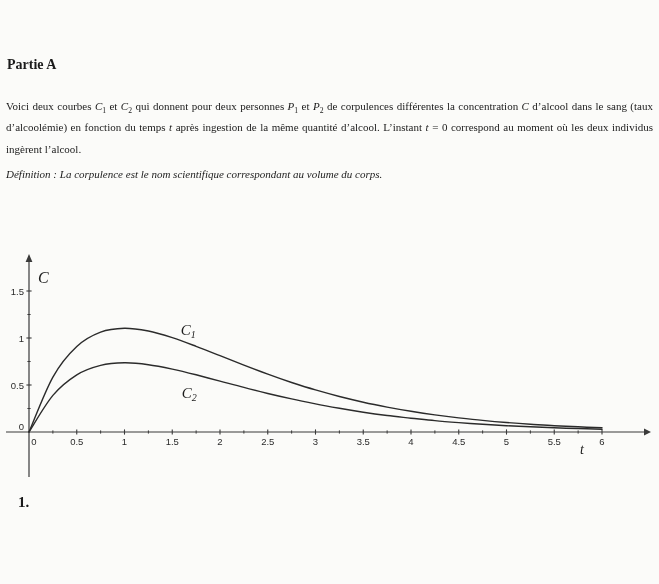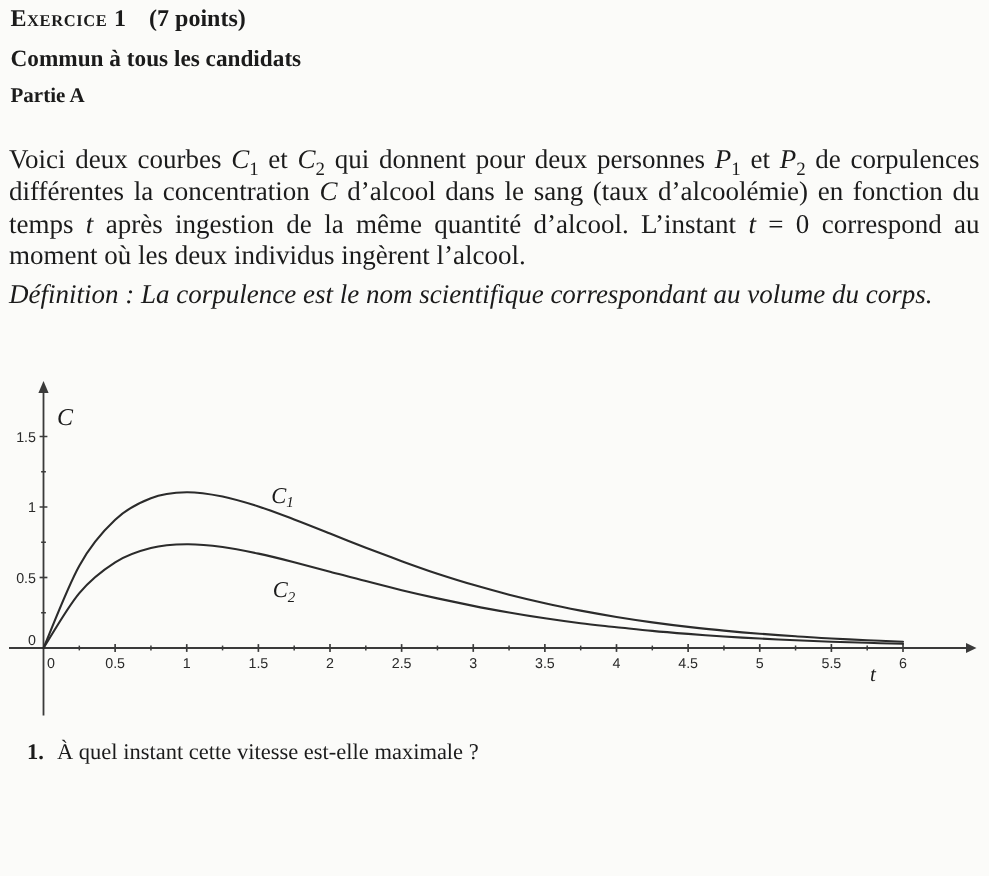--- a/index.html
+++ b/index.html
@@ -3,44 +3,40 @@
 <meta charset="utf-8">
 <style>
   html,body{margin:0;padding:0;background:#fbfbf9;}
   .page{position:relative;width:659px;height:584px;background:#fbfbf9;overflow:hidden;
         font-family:"Liberation Serif","DejaVu Serif",serif;color:#1b1b1b;}
   .hdr{position:absolute;left:7px;top:4px;font-size:16px;font-weight:bold;}
   .sc{font-variant:small-caps;letter-spacing:.4px;}
   .pts{margin-left:15px;}
   .audience{position:absolute;left:7px;top:31px;font-size:15.5px;font-weight:bold;}
   .part{position:absolute;left:7px;top:57px;font-size:14px;font-weight:bold;}
-  .intro{position:absolute;left:6px;right:6px;top:96px;font-size:18px;line-height:21.4px;}
+  .intro{position:absolute;left:6px;right:6px;top:96px;font-size:11px;line-height:21.4px;}
   .just{text-align:justify;}
   .def{font-style:italic;margin-top:4px;}
   .q{position:absolute;left:18px;right:9px;top:492px;font-size:15px;line-height:21.4px;display:flex;}
   .qnum{font-weight:bold;flex:none;width:20px;}
   .qbody{flex:1;}
   sub{font-size:.7em;line-height:0;}
   i{font-style:italic;}
   #chart{position:absolute;left:0;top:250px;}
   .tick{font:9.5px "Liberation Sans","DejaVu Sans",sans-serif;fill:#2a2a2a;}
   .axlbl{font:italic 16px "Liberation Serif","DejaVu Serif",serif;fill:#1b1b1b;}
   .axlbl-t{font:italic 14px "Liberation Serif","DejaVu Serif",serif;fill:#1b1b1b;}
   .ann{font:italic 15px "Liberation Serif","DejaVu Serif",serif;fill:#1b1b1b;}
 </style>
 </head>
 <body>
 
 <div class="page">
 
-  <div class="hdr">
-    <span class="sc">Exercice 1</span><span class="pts">(7 points)</span>
-  </div>
 
-  <div class="audience">Commun à tous les candidats</div>
   <div class="part">Partie A</div>
 
   <div class="intro">
     <div class="just">Voici deux courbes <i>C</i><sub>1</sub> et <i>C</i><sub>2</sub> qui donnent pour deux personnes <i>P</i><sub>1</sub> et <i>P</i><sub>2</sub> de corpulences différentes la concentration <i>C</i> d’alcool dans le sang (taux d’alcoolémie) en fonction du temps <i>t</i> après ingestion de la même quantité d’alcool. L’instant <i>t</i> = 0 correspond au moment où les deux individus ingèrent l’alcool.</div>
     <div class="def">Définition : La corpulence est le nom scientifique correspondant au volume du corps.</div>
   </div>
 
   <svg id="chart" width="659" height="240" viewBox="0 0 659 240">
       <g>
         <line x1="6" y1="182" x2="644" y2="182" stroke="#3a3a3a" stroke-width="1.2"></line>
@@ -101,17 +97,16 @@
       </g>
       <path d="M29.0 182.0 C33.0 172.9,44.9 141.4,52.9 127.1 C60.8 112.8,68.8 104.0,76.8 96.5 C84.7 89.0,92.7 85.1,100.6 82.1 C108.6 79.0,116.5 78.4,124.5 78.2 C132.5 78.1,140.4 79.5,148.4 81.0 C156.3 82.6,164.3 85.1,172.3 87.6 C180.2 90.2,188.2 93.3,196.1 96.3 C204.1 99.3,212.0 102.5,220.0 105.7 C228.0 108.8,235.9 112.1,243.9 115.2 C251.8 118.2,259.8 121.2,267.8 124.1 C275.7 127.0,283.7 129.8,291.6 132.5 C299.6 135.1,307.5 137.6,315.5 139.9 C323.5 142.2,331.4 144.4,339.4 146.5 C347.3 148.5,355.3 150.4,363.3 152.2 C371.2 154.0,379.2 155.6,387.1 157.1 C395.1 158.6,403.0 160.0,411.0 161.3 C419.0 162.6,426.9 163.8,434.9 164.9 C442.8 166.0,450.8 167.0,458.8 167.9 C466.7 168.8,474.7 169.7,482.6 170.4 C490.6 171.2,498.5 171.9,506.5 172.5 C514.5 173.1,522.4 173.7,530.4 174.2 C538.3 174.7,546.3 175.3,554.3 175.7 C562.2 176.1,570.2 176.5,578.1 176.8 C586.1 177.2,598.0 177.6,602.0 177.8" fill="none" stroke="#2b2b2b" stroke-width="1.4" stroke-linecap="round"></path>
       <path d="M29.0 182.0 C33.0 175.9,44.9 154.9,52.9 145.4 C60.8 135.9,68.8 130.0,76.8 124.9 C84.7 119.9,92.7 117.4,100.6 115.4 C108.6 113.3,116.5 112.9,124.5 112.8 C132.5 112.7,140.4 113.6,148.4 114.7 C156.3 115.7,164.3 117.4,172.3 119.1 C180.2 120.8,188.2 122.8,196.1 124.8 C204.1 126.9,212.0 129.0,220.0 131.1 C228.0 133.2,235.9 135.4,243.9 137.4 C251.8 139.5,259.8 141.5,267.8 143.5 C275.7 145.4,283.7 147.2,291.6 148.9 C299.6 150.7,307.5 152.3,315.5 153.9 C323.5 155.5,331.4 156.9,339.4 158.3 C347.3 159.7,355.3 161.0,363.3 162.2 C371.2 163.4,379.2 164.5,387.1 165.5 C395.1 166.5,403.0 167.3,411.0 168.2 C419.0 169.0,426.9 169.9,434.9 170.6 C442.8 171.4,450.8 172.0,458.8 172.6 C466.7 173.2,474.7 173.8,482.6 174.3 C490.6 174.8,498.5 175.3,506.5 175.7 C514.5 176.1,522.4 176.5,530.4 176.8 C538.3 177.2,546.3 177.5,554.3 177.8 C562.2 178.1,570.2 178.3,578.1 178.5 C586.1 178.8,598.0 179.1,602.0 179.2" fill="none" stroke="#2b2b2b" stroke-width="1.4" stroke-linecap="round"></path>
       <text x="180.845" y="85.17999999999999" class="ann">C<tspan dy="3" font-size="10">1</tspan></text>
       <text x="181.8" y="148.16" class="ann">C<tspan dy="3" font-size="10">2</tspan></text>
     </svg>
 
   <div class="q">
     <span class="qnum">1.</span>
     <div class="qbody">
-      <div>À quel instant cette vitesse est-elle maximale ?</div>
     </div>
   </div>
 
 </div>
 
 </body></html>

